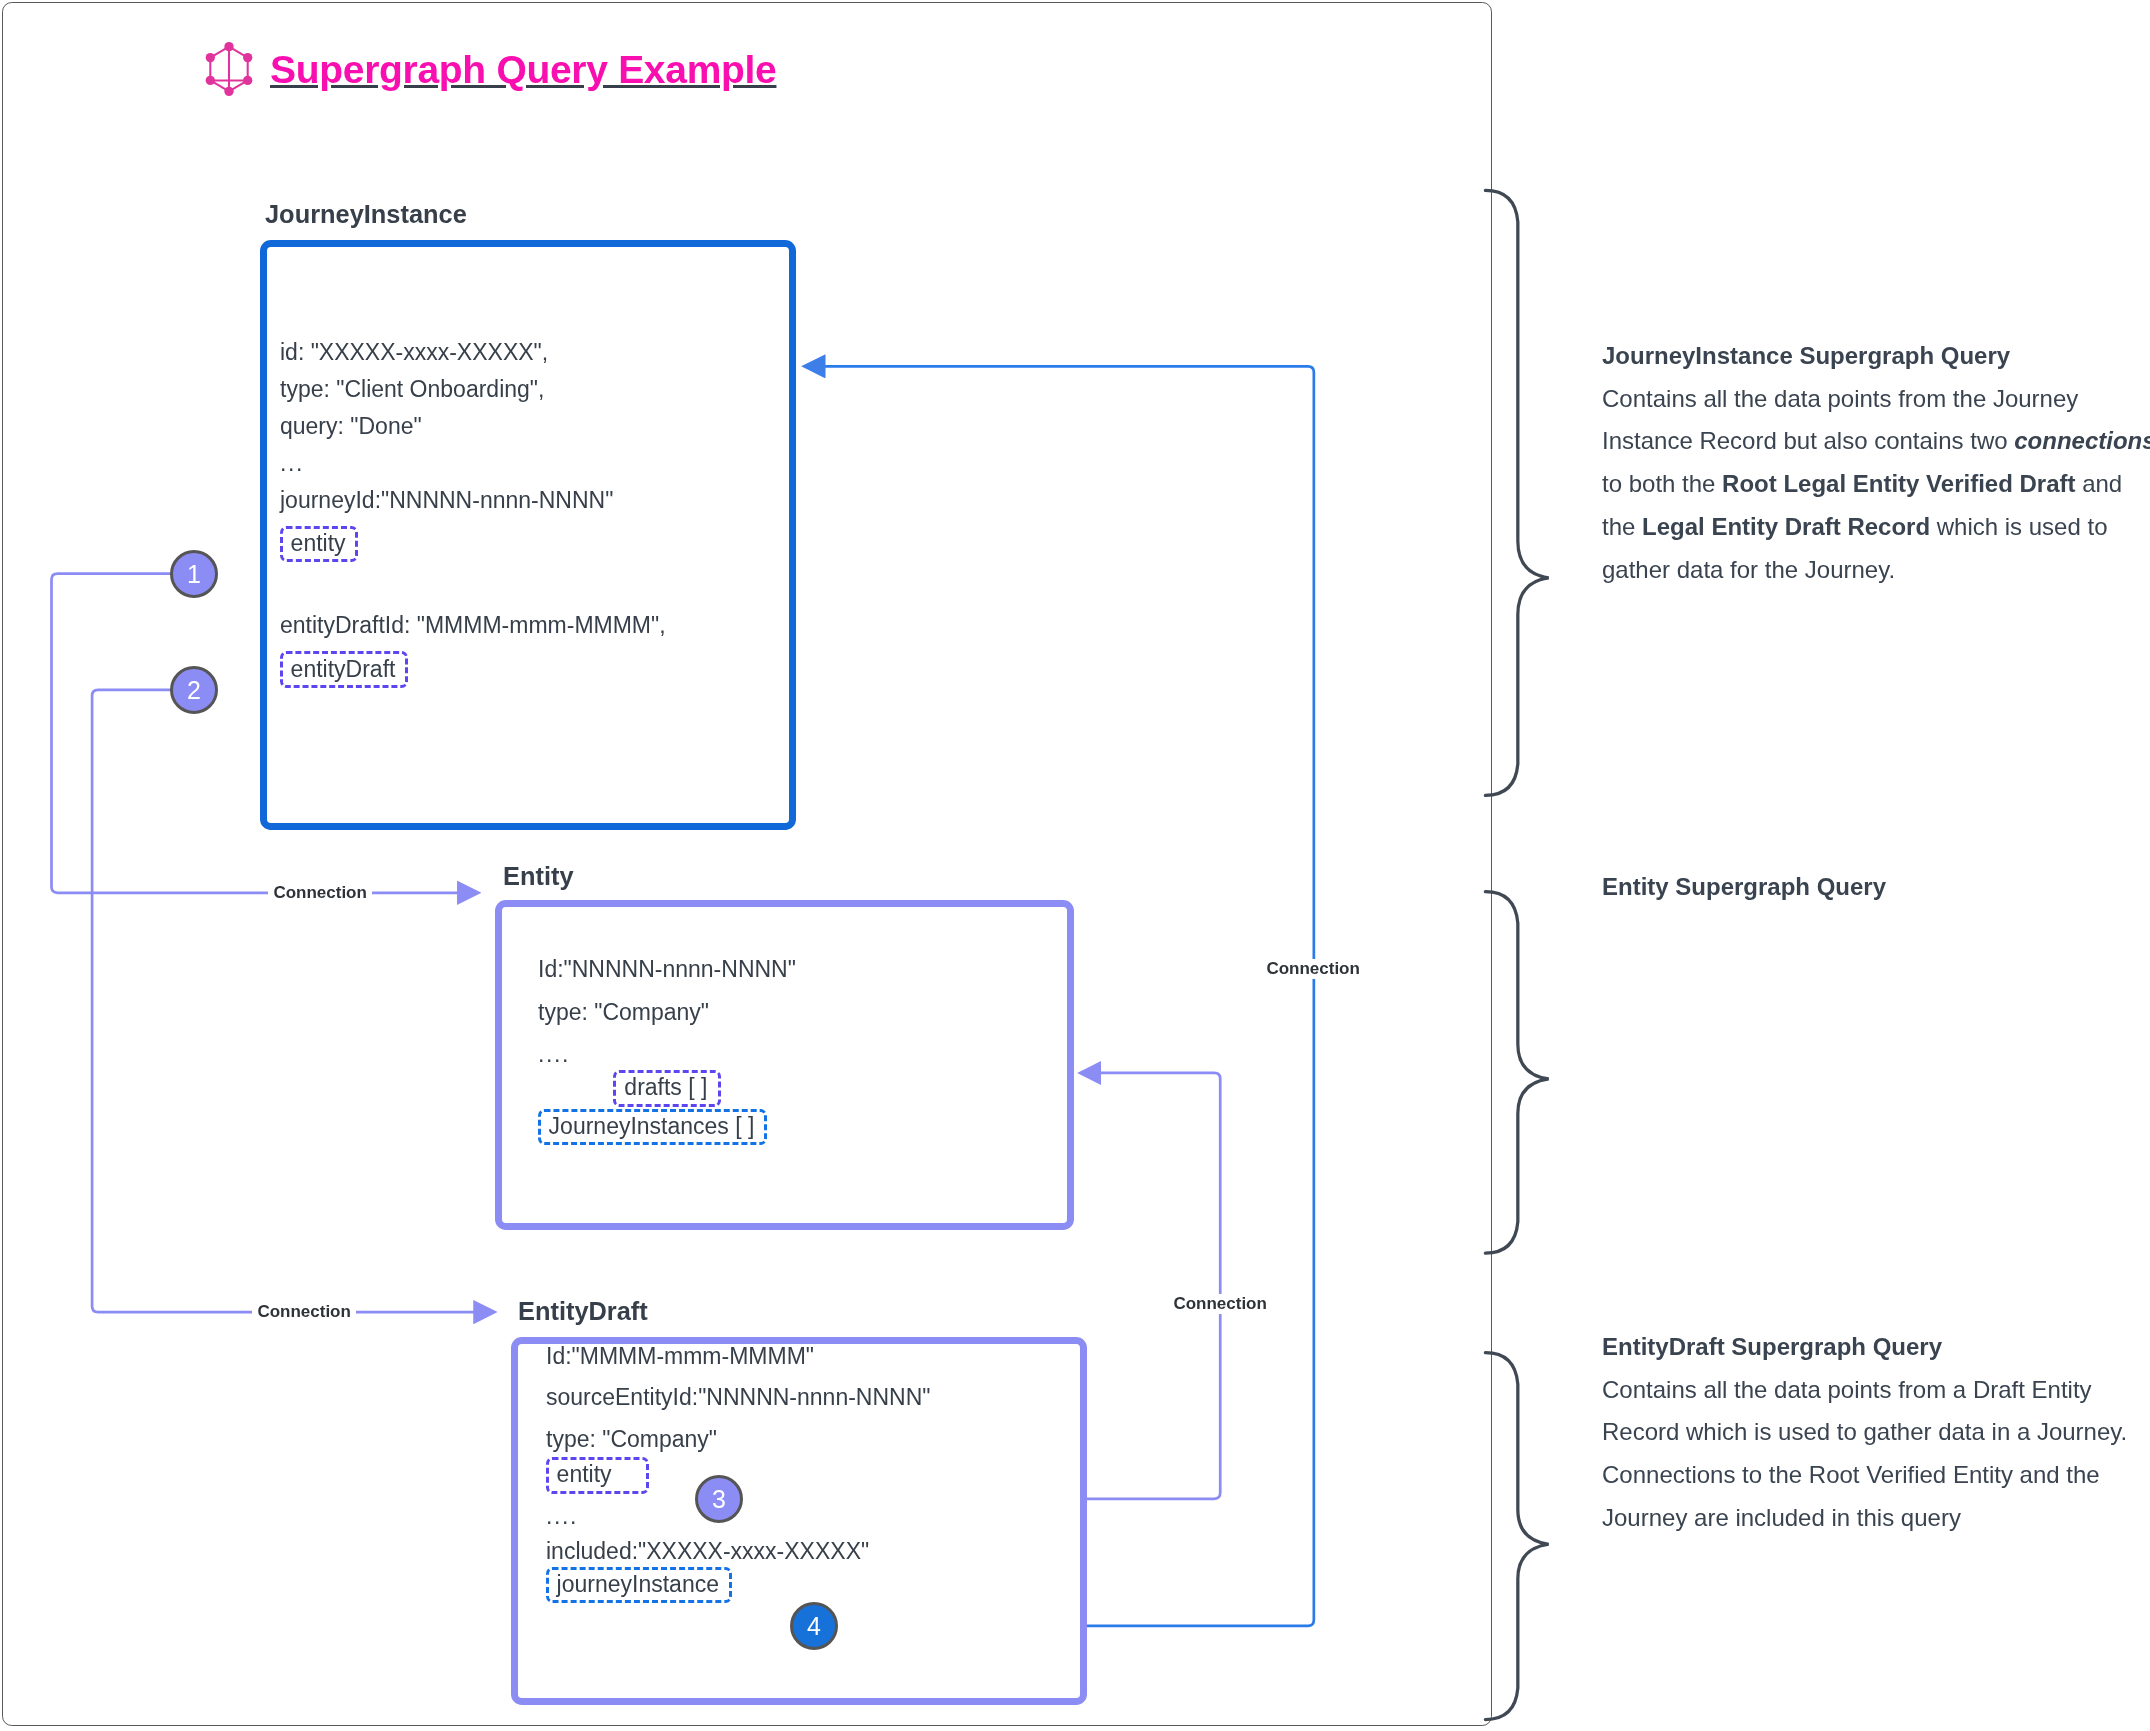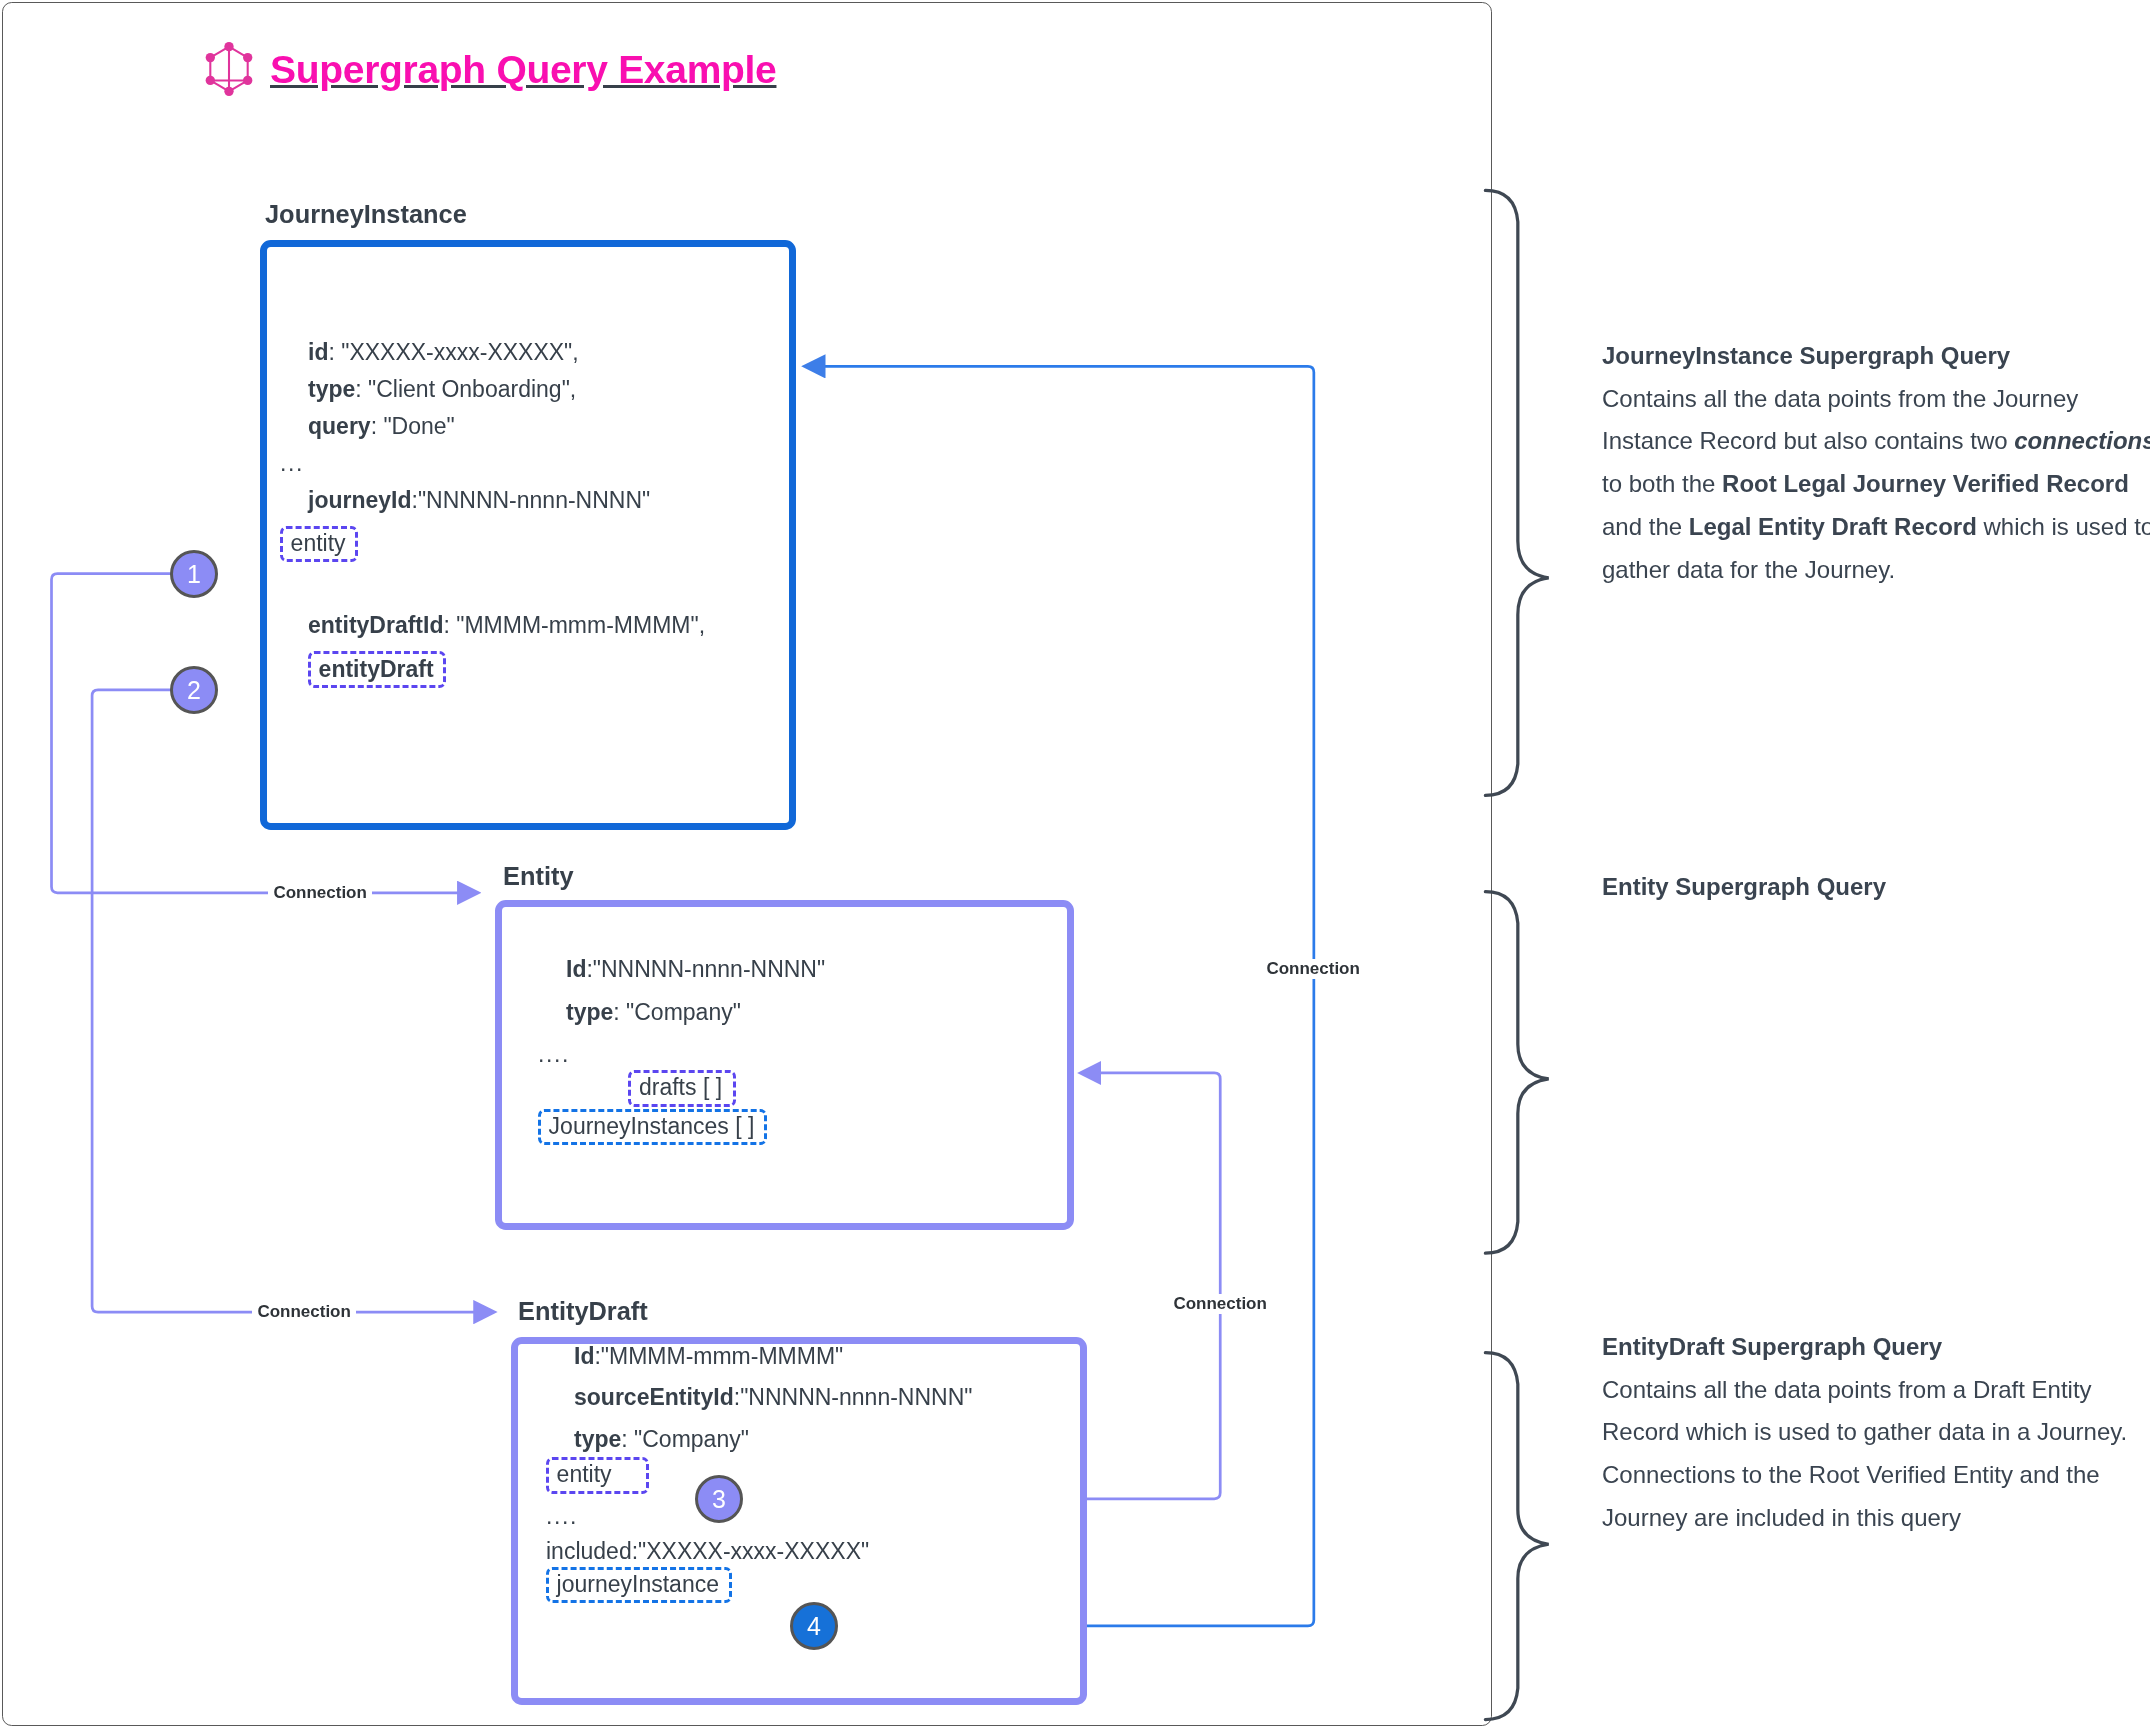--- a/index.html
+++ b/index.html
@@ -21,21 +21,21 @@
 
   
   .rec-title{position:absolute;font-size:25.4px;font-weight:bold;color:#37404a;white-space:nowrap;}
   .rec-box{position:absolute;box-sizing:border-box;background:#fff;border-radius:10.8px;}
   #journey-box{left:260px;top:240px;width:536px;height:590px;border:7px solid #1168D8;}
   #entity-box{left:495px;top:900px;width:579px;height:330px;border:7px solid #8C8CF5;}
   #draft-box{left:511px;top:1337px;width:576px;height:368px;border:7px solid #8C8CF5;}
 
   .fields{position:absolute;font-size:23px;line-height:1.0;white-space:nowrap;}
   .fields .ln{margin-bottom:14px;}
-  .fields b{font-weight:bold;margin-left:28px;}
+  .fields b{font-weight:normal;}
   .dash{display:inline-block;border-radius:6.5px;padding:3.2px 9.7px 4.3px 7.6px;box-sizing:border-box;}
   .dash-p{border:3.2px dashed #5B46F0;}
   .dash-b{border:3.2px dashed #1373E6;}
   .dots{letter-spacing:1.6px;}
 
   
   .num{position:absolute;width:48px;height:48px;border-radius:50%;
        border:3.8px solid #555;box-sizing:border-box;
        display:flex;align-items:center;justify-content:center;
        font-size:25px;color:#fff;}
@@ -154,21 +154,21 @@
 <div class="num num-p" style="left:695px;top:1475px;">3</div>
 <div class="num num-b" style="left:790px;top:1602px;">4</div>
 
 <div class="edge-label" style="left:268px;top:883px;">Connection</div>
 <div class="edge-label" style="left:252px;top:1302px;">Connection</div>
 <div class="edge-label" style="left:1261px;top:959px;">Connection</div>
 <div class="edge-label" style="left:1168px;top:1294px;">Connection</div>
 
 <div class="panel" id="panel-1">
   <span class="h">JourneyInstance Supergraph Query</span>
-  <span>Contains all the data points from the Journey Instance Record but also contains two <i>connections</i> to both the <b>Root Legal Journey Verified Record</b> and the <b>Legal Entity Draft Record</b> which is used to gather data for the Journey.</span>
+  <span>Contains all the data points from the Journey Instance Record but also contains two <i>connections</i> to both the <b>Root Legal Entity Verified Draft</b> and the <b>Legal Entity Draft Record</b> which is used to gather data for the Journey.</span>
 </div>
 <div class="panel" id="panel-2">
   <span class="h">Entity Supergraph Query</span>
 </div>
 <div class="panel" id="panel-3">
   <span class="h">EntityDraft Supergraph Query</span>
   <span>Contains all the data points from a Draft Entity Record which is used to gather data in a Journey. Connections to the Root Verified Entity and the Journey are included in this query</span>
 </div>
 
 

